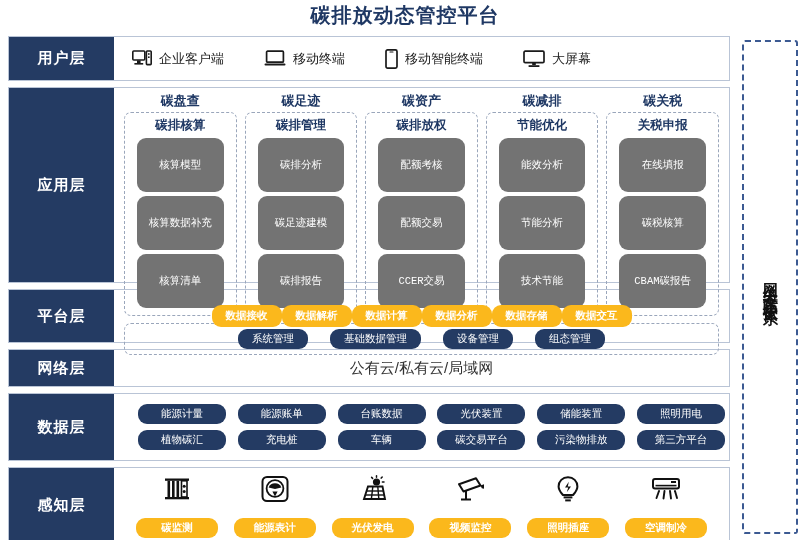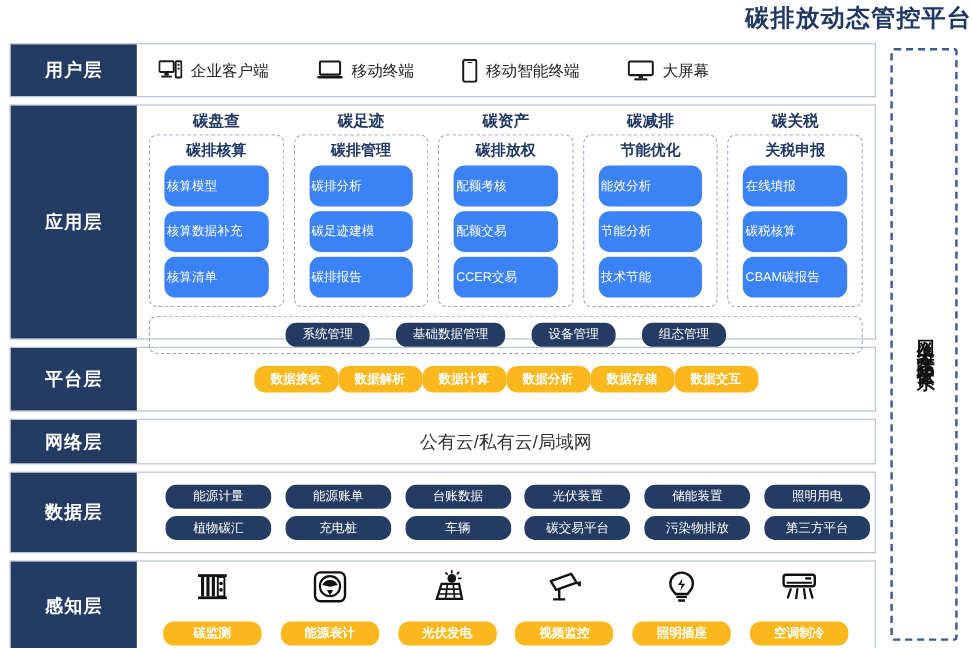--- a/index.html
+++ b/index.html
@@ -6,21 +6,21 @@
   body{
     width:810px;height:540px;
     background:#ffffff;
     font-family:"Liberation Sans","DejaVu Sans",sans-serif;
     overflow:hidden;
     position:relative;
   }
   
   .title{
     position:absolute;left:0;top:2px;width:810px;
-    text-align:right;
+    text-align:center;
     font-size:20px;font-weight:bold;color:#1f3864;
     letter-spacing:1px;
   }
   
   .stack{
     position:absolute;left:8px;top:36px;width:722px;
   }
   .layer{
     display:flex;align-items:stretch;
     border:1px solid #b9c4d6;
@@ -48,46 +48,47 @@
   .user-body{justify-content:flex-start;gap:0px;}
   .user-item{
     display:flex;align-items:center;gap:7px;
     font-size:13px;color:#222;
     margin-right:30px;margin-left:10px;
   }
   .user-item .glyph{display:flex;align-items:center;}
 
   
   .app-layer{height:196px;}
-  .app-body{flex-direction:column;align-items:stretch;justify-content:flex-start;padding:4px 10px 6px 10px;}
+  .app-body{flex-direction:column;align-items:stretch;justify-content:flex-start;padding:4px 10px 6px 10px;font-family:Liberation Mono, monospace;}
   .app-groups{display:flex;justify-content:space-between;gap:8px;}
   .app-group{flex:1 1 0;display:flex;flex-direction:column;align-items:center;}
   .group-title{
     font-size:13px;font-weight:bold;color:#1f3864;
     margin-bottom:2px;
   }
   .group-box{
     width:100%;
     border:1px dashed #9aa6bb;
     border-radius:7px;
     padding:4px 6px 7px 6px;
     box-sizing:border-box;
     display:flex;flex-direction:column;align-items:center;
   }
   .group-sub{
     font-size:12.5px;font-weight:bold;color:#1f3864;
     margin-bottom:4px;
   }
   .pill{
     width:88%;
-    background:#3b82f6;
+    background:#737373;
     color:#ffffff;
     border-radius:9px;
     font-size:10.5px;
-    padding:10px 2px;
+    text-align:center;
+    padding:20px 2px;
     margin-bottom:4px;
     box-sizing:border-box;
     white-space:nowrap;
   }
   .pill:last-child{margin-bottom:0;}
   .app-common{
     margin-top:7px;
     border:1px dashed #9aa6bb;
     border-radius:7px;
     padding:5px 6px;

